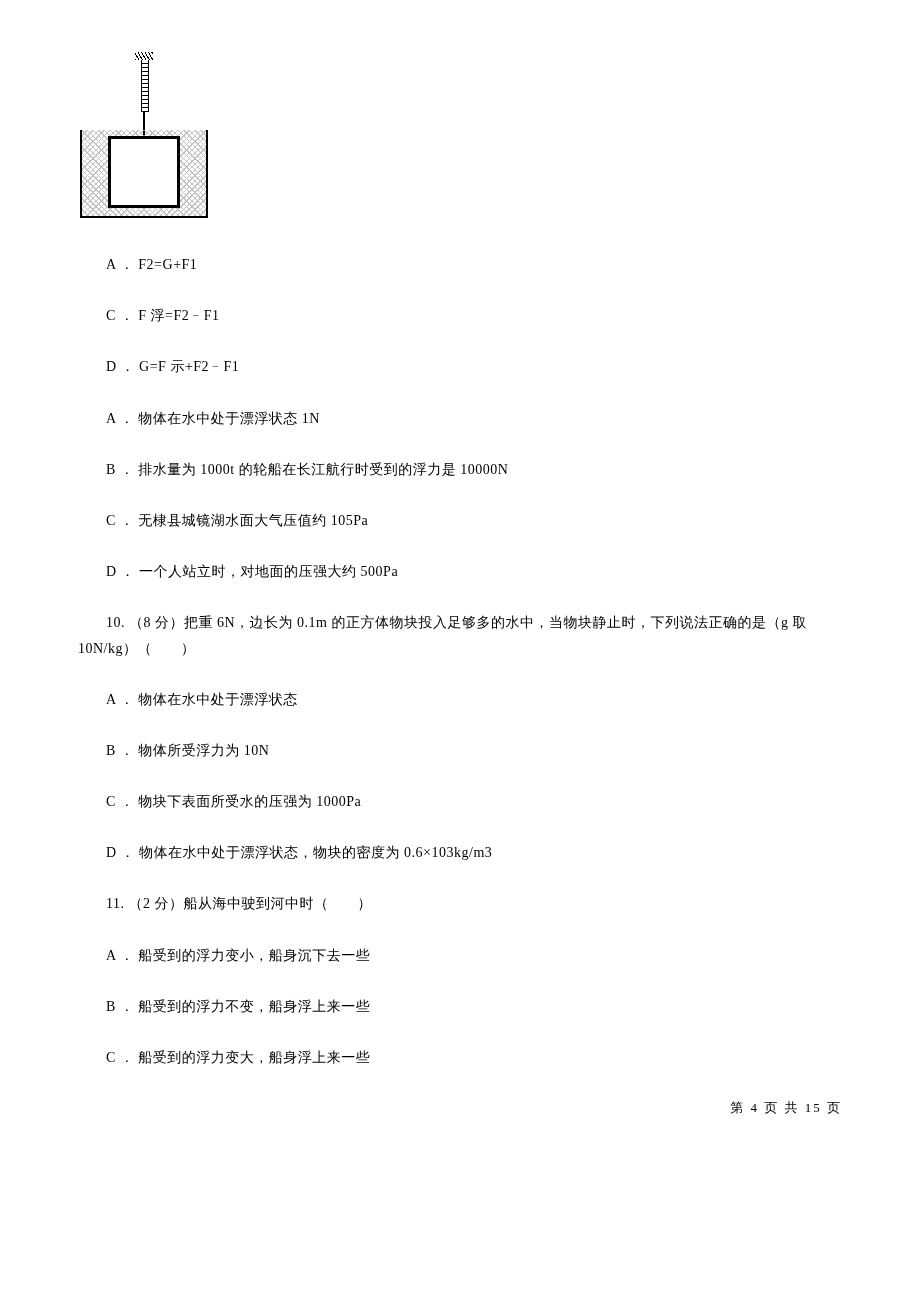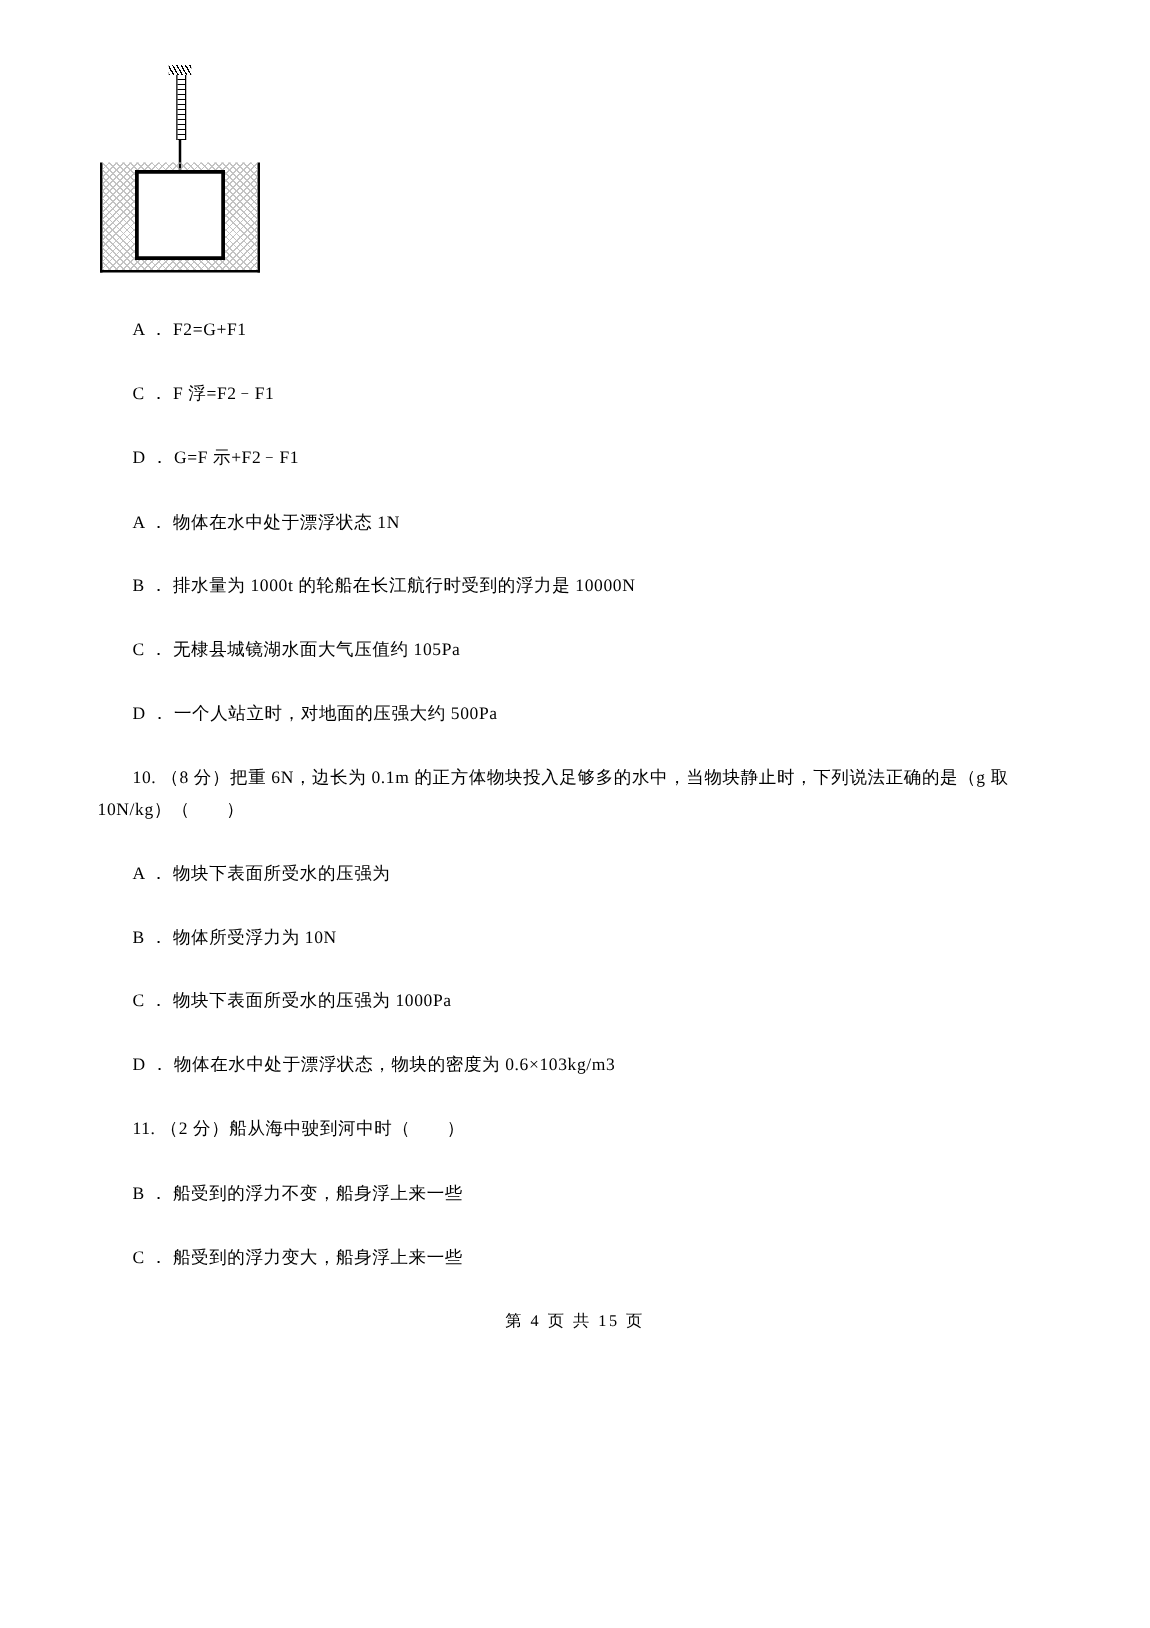--- a/index.html
+++ b/index.html
@@ -80,21 +80,21 @@
   }
   .para {
     margin: 0 0 26px 0;
     text-indent: 2em;
     letter-spacing: 0.5px;
   }
   .para.opt {
     text-indent: 2em;
   }
   .footer {
-    text-align: center;
+    text-align: right;
     font-size: 13px;
     letter-spacing: 2px;
     margin-top: 2px;
   }
 </style>
 </head>
 <body>
 
 <div class="page">
 
@@ -111,23 +111,24 @@
   <p class="para opt">A ． F2=G+F1</p>
   <p class="para opt">C ． F 浮=F2﹣F1</p>
   <p class="para opt">D ． G=F 示+F2﹣F1</p>
 
   <p class="para opt">A ． 物体在水中处于漂浮状态 1N</p>
   <p class="para opt">B ． 排水量为 1000t 的轮船在长江航行时受到的浮力是 10000N</p>
   <p class="para opt">C ． 无棣县城镜湖水面大气压值约 105Pa</p>
   <p class="para opt">D ． 一个人站立时，对地面的压强大约 500Pa</p>
 
   <p class="para" style="text-indent:2em;">10. （8 分）把重 6N，边长为 0.1m 的正方体物块投入足够多的水中，当物块静止时，下列说法正确的是（g 取 10N/kg）（　　）</p>
-  <p class="para opt">A ． 物块下表面所受水的压强为</p>
+  <p class="para opt">A ． 物体在水中处于漂浮状态</p>
   <p class="para opt">B ． 物体所受浮力为 10N</p>
   <p class="para opt">C ． 物块下表面所受水的压强为 1000Pa</p>
   <p class="para opt">D ． 物体在水中处于漂浮状态，物块的密度为 0.6×103kg/m3</p>
 
   <p class="para">11. （2 分）船从海中驶到河中时（　　）</p>
+  <p class="para opt">A ． 船受到的浮力变小，船身沉下去一些</p>
   <p class="para opt">B ． 船受到的浮力不变，船身浮上来一些</p>
   <p class="para opt">C ． 船受到的浮力变大，船身浮上来一些</p>
 
   <div class="footer">第 4 页 共 15 页</div>
 </div>
 
 </body></html>

